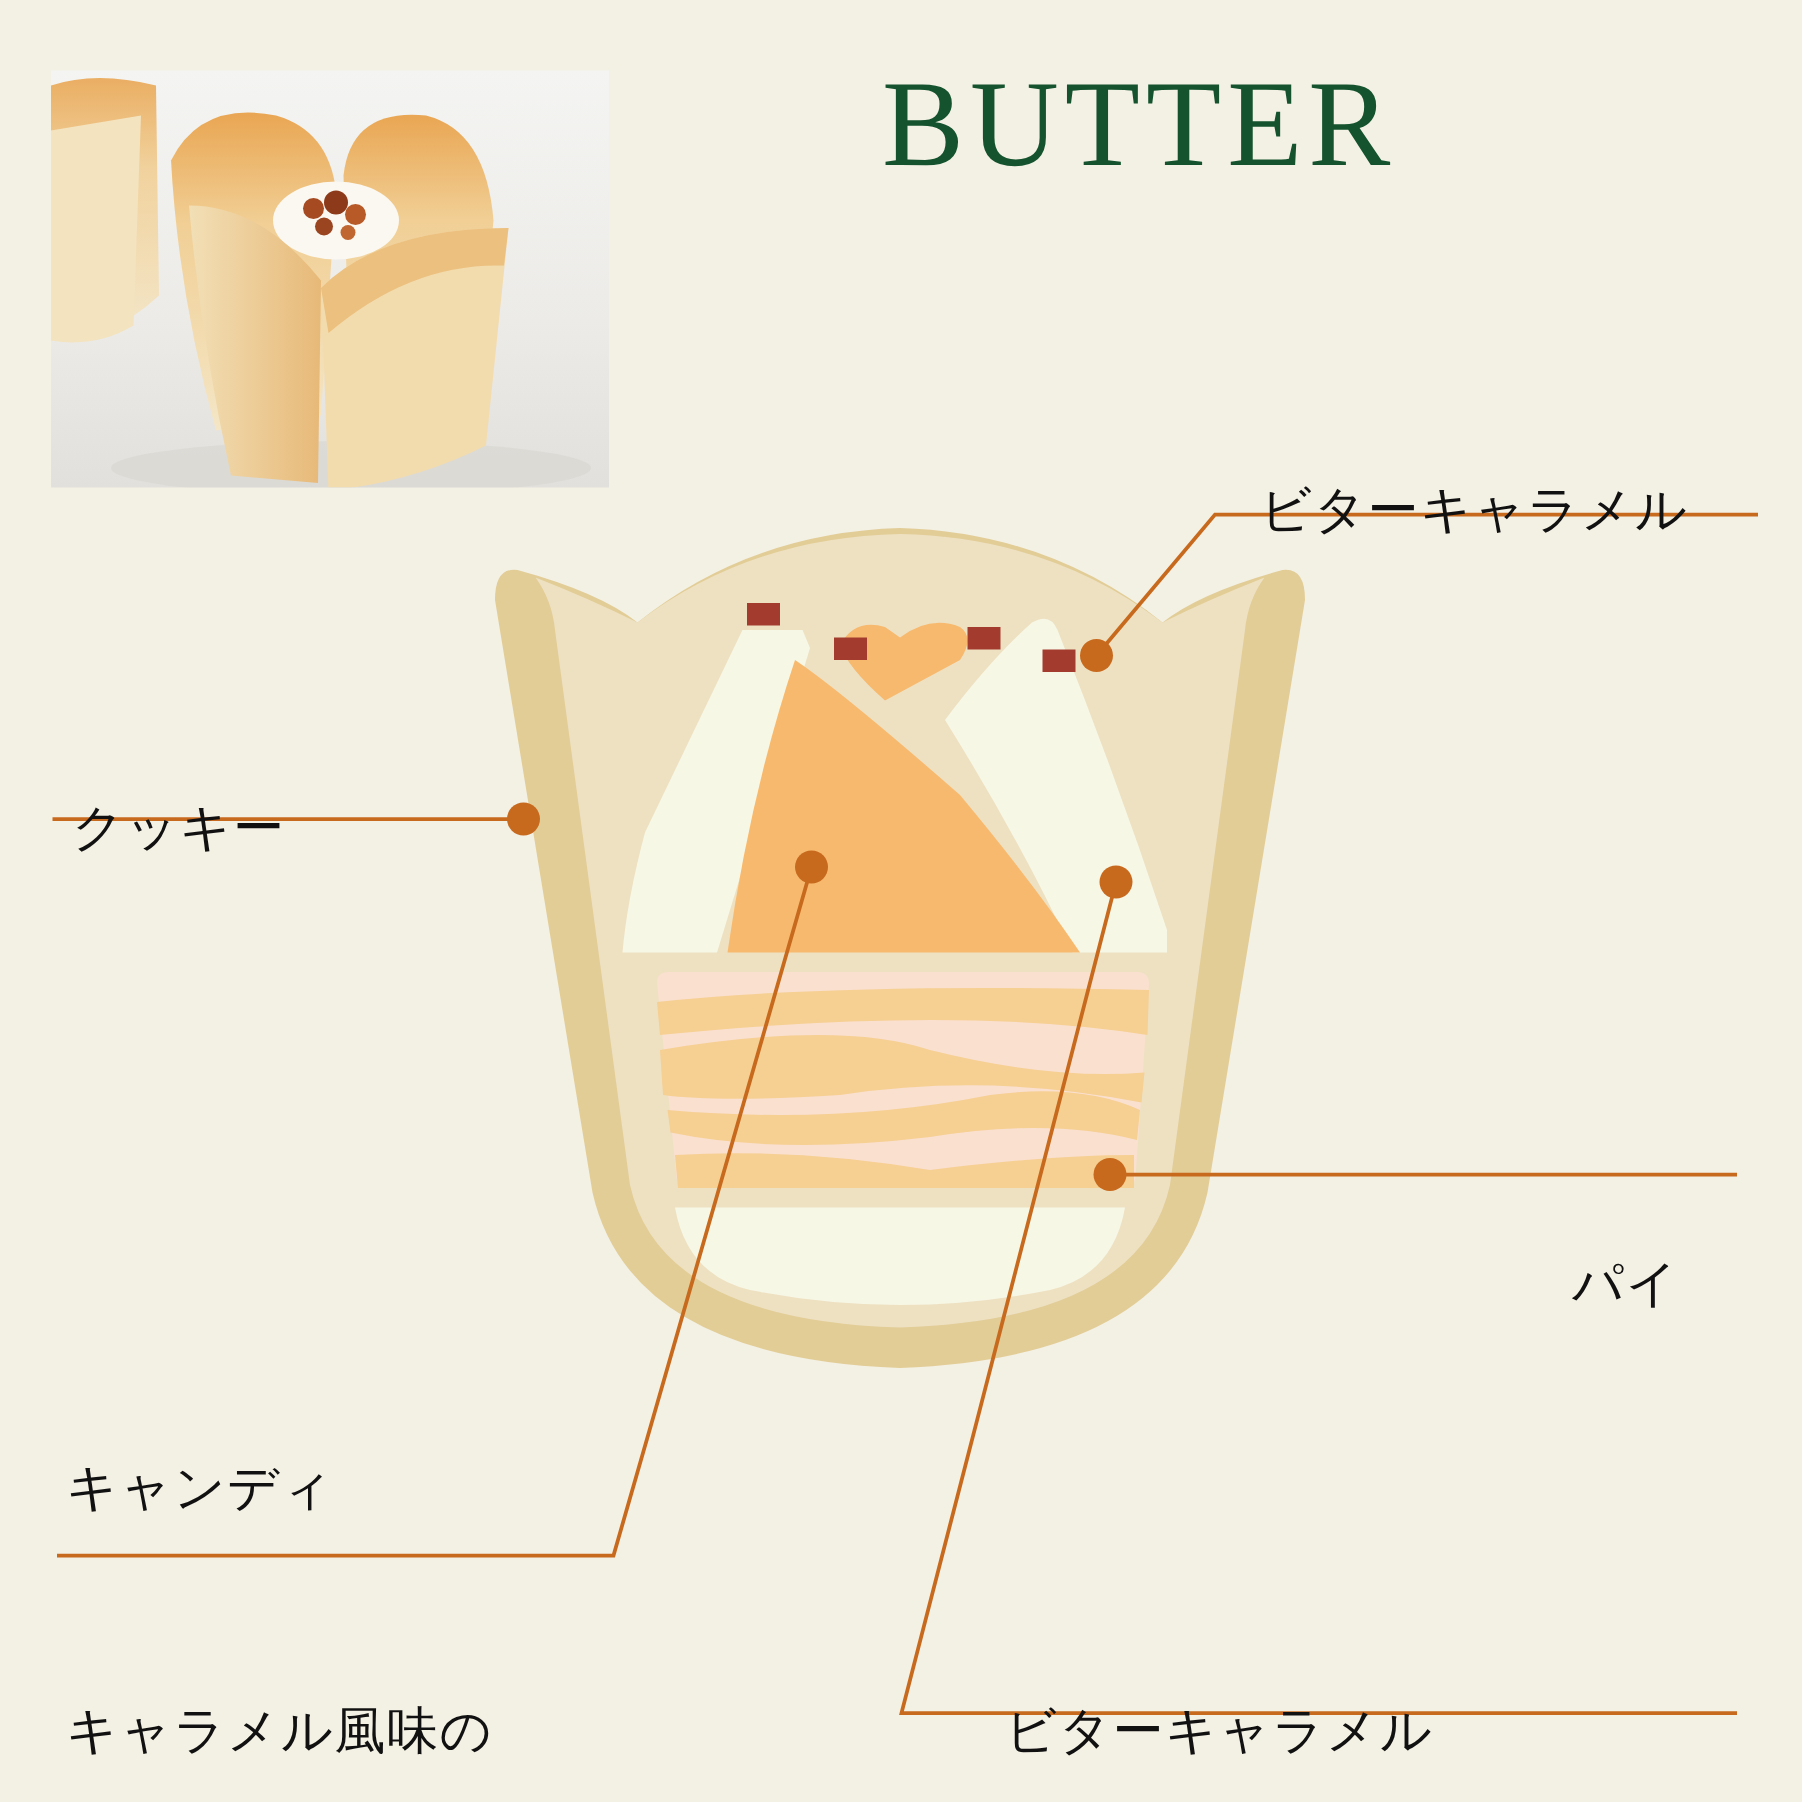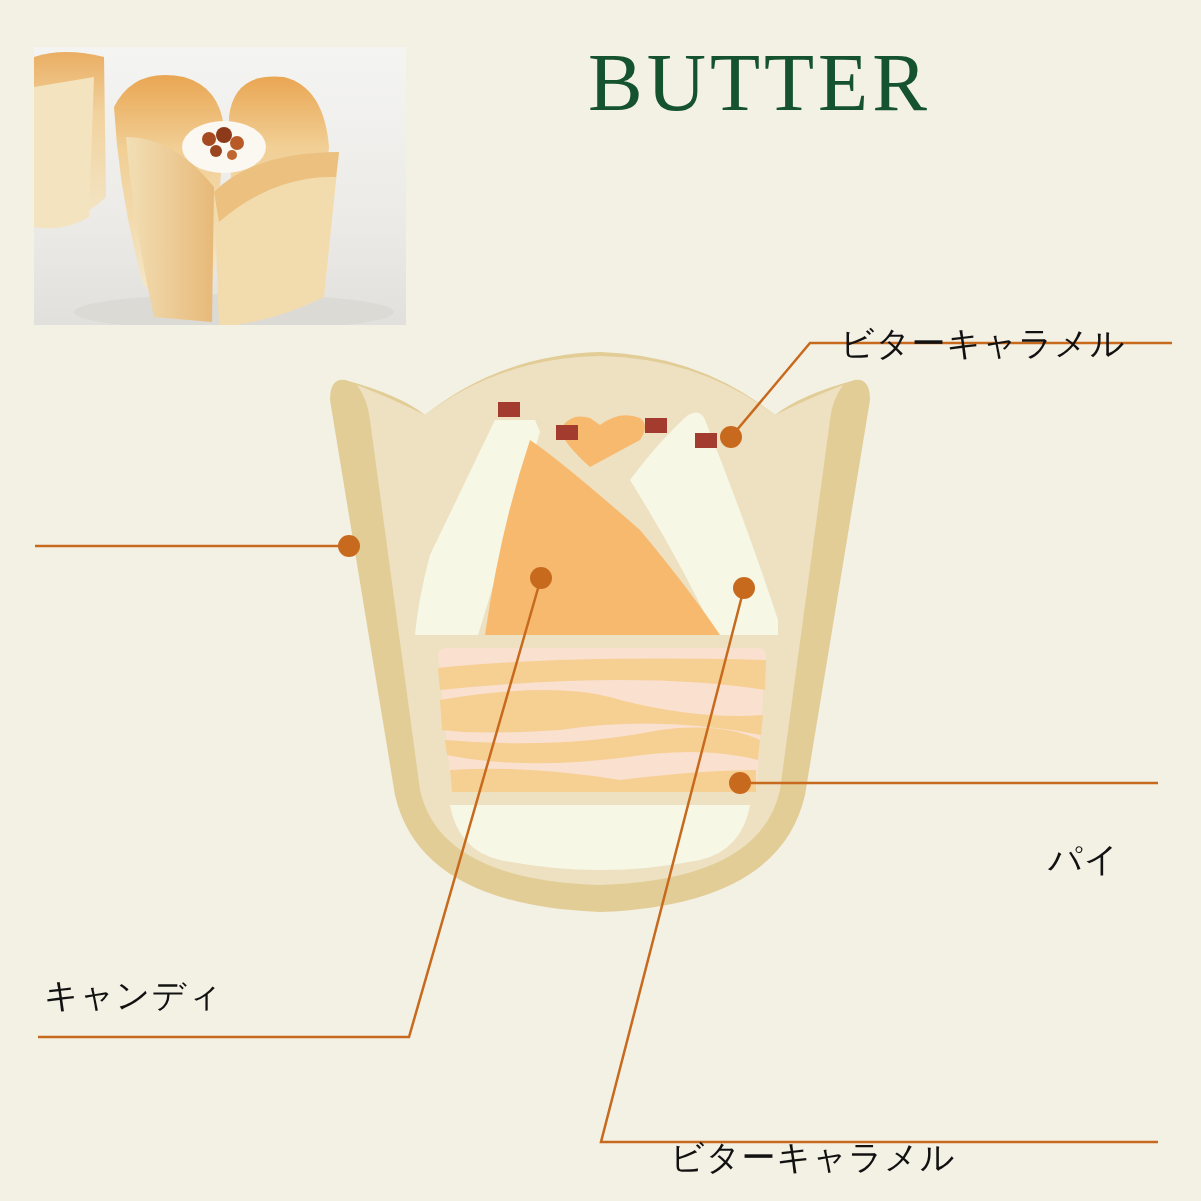--- a/index.html
+++ b/index.html
@@ -13,21 +13,21 @@
     font-family: "Liberation Serif", "DejaVu Serif", serif;
     font-size: 82px; letter-spacing: 4px; color: #14532d; line-height: 1;
   }
   .photo {
     position: absolute; left: 34px; top: 47px; width: 372px; height: 278px;
     background: linear-gradient(180deg, #f4f4f2 0%, #ecebe8 60%, #e2e0dc 100%);
     overflow: hidden;
   }
   .label {
     position: absolute; color: #111; font-size: 34px; line-height: 54px;
-    white-space: pre; letter-spacing: 1px;
+    white-space: pre; letter-spacing: 1px; font-family: Liberation Mono, monospace;
   }
   svg.diagram { position: absolute; left: 0; top: 0; }
 </style>
 </head>
 <body>
 
 <div class="title">BUTTER</div>
 
 <div class="photo">
   <svg width="372" height="278" viewBox="0 0 372 278">
@@ -103,27 +103,29 @@
     <circle cx="744" cy="588" r="11"></circle>
     <circle cx="740" cy="783" r="11"></circle>
   </g>
 </svg>
 
 <div class="label" style="left:840px; top:208px;">
   <div>ビターキャラメル</div>
 </div>
 
 <div class="label" style="left:48px; top:420px;">
+  <div>クッキー</div>
 </div>
 
 <div class="label" style="left:1048px; top:724px;">
   <div>パイ</div>
 </div>
 
 <div class="label" style="left:44px; top:860px;">
   <div>キャンディ</div>
+  <div>キャラメル風味の</div>
   
 </div>
 
 <div class="label" style="left:670px; top:1022px;">
   <div>ビターキャラメル</div>
   
 </div>
 
 </body></html>

